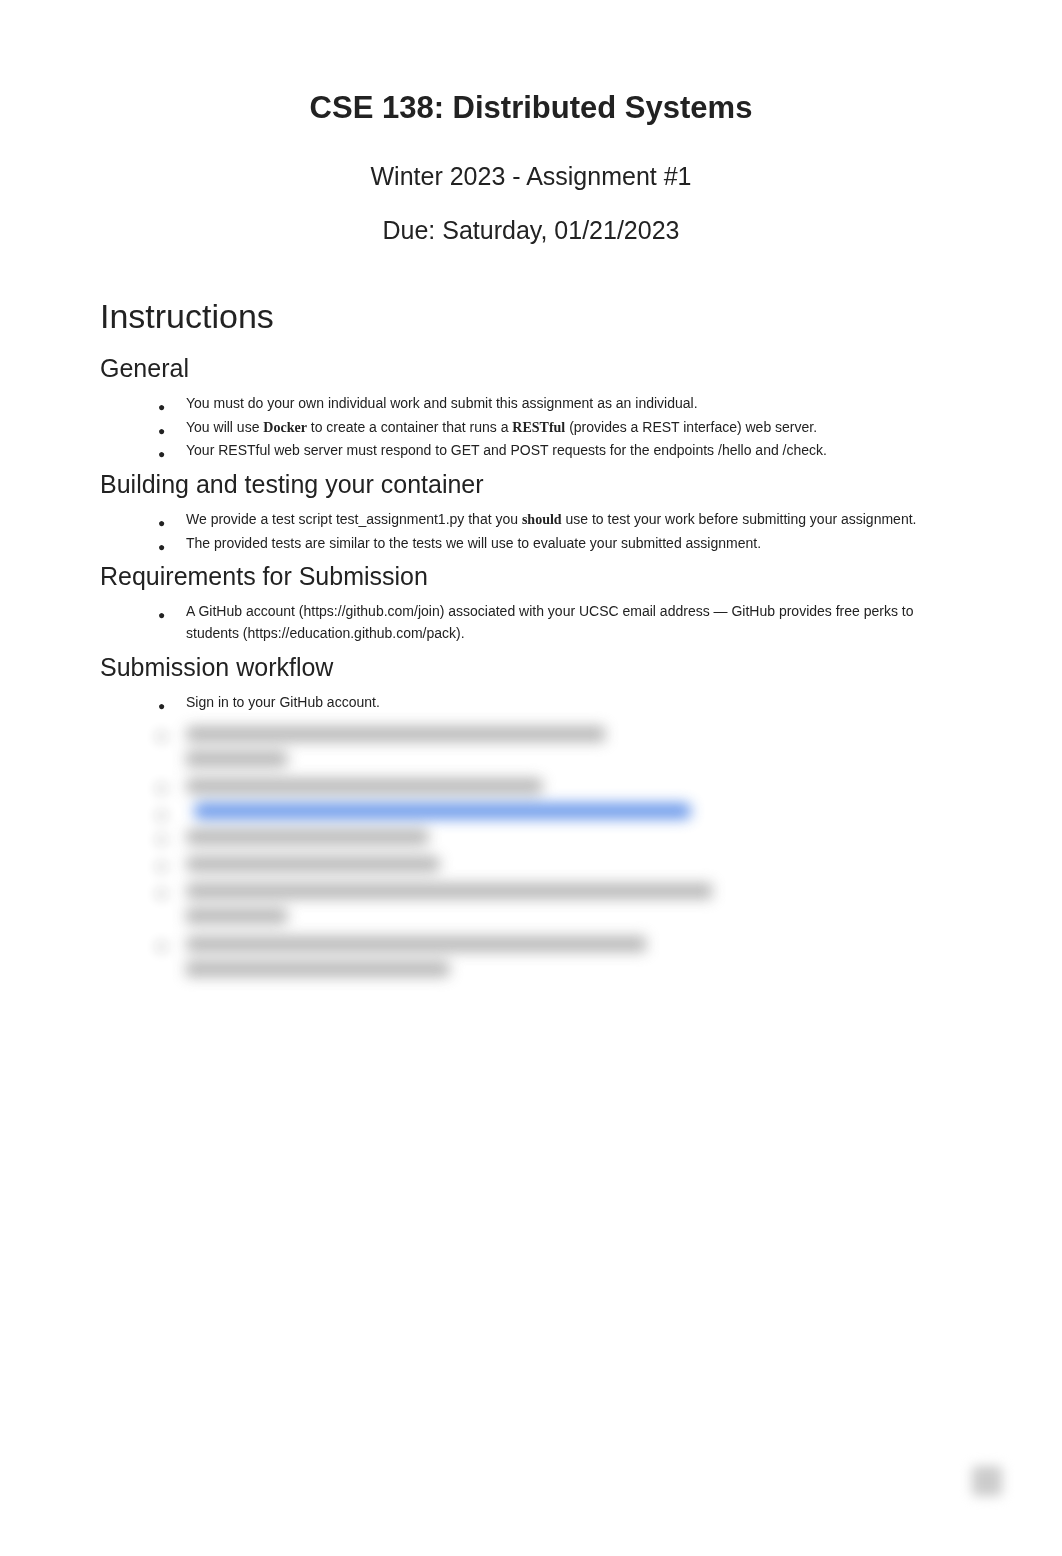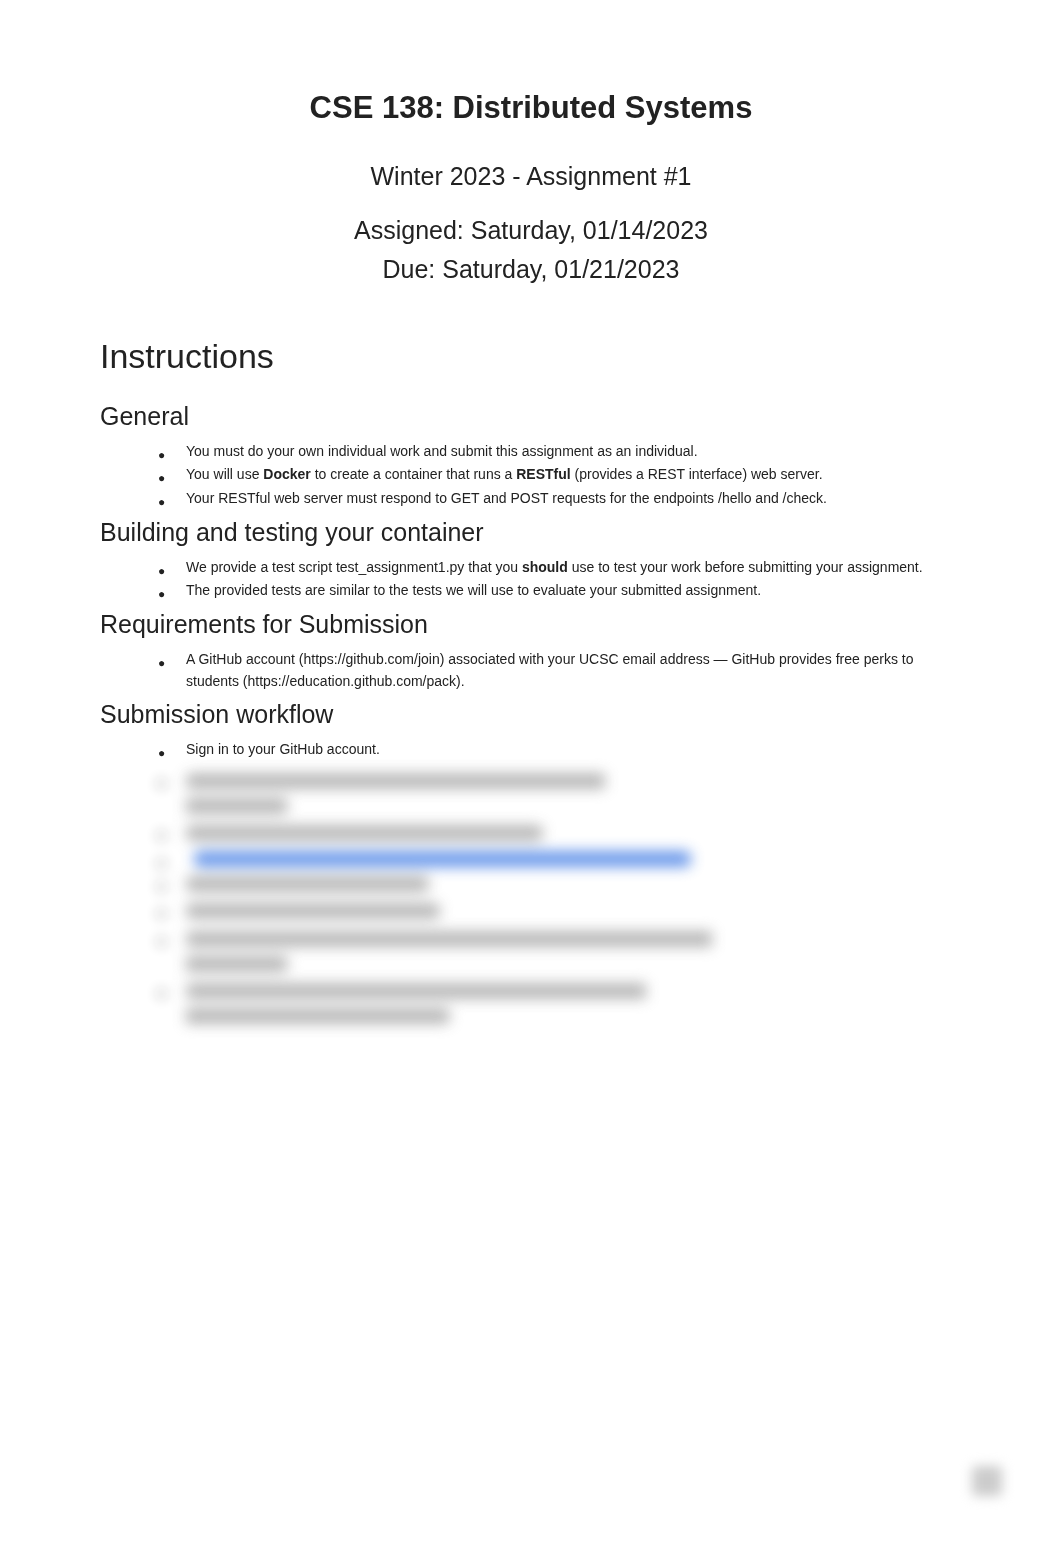--- a/index.html
+++ b/index.html
@@ -31,21 +31,21 @@
     .subtitle-line {
       display: block;
       margin-bottom: 2px;
     }
     .subtitle-group .spacer {
       height: 14px;
     }
     h1.section {
       font-size: 34px;
       font-weight: 400;
-      margin-bottom: 26px;
+      margin-bottom: 18px;
       margin-top: 6px;
     }
     h2.subsection {
       font-size: 25px;
       font-weight: 400;
       margin-bottom: 10px;
     }
     ul {
       list-style: none;
       padding-left: 58px;
@@ -61,20 +61,21 @@
     li::before {
       content: "●";
       position: absolute;
       left: 0;
       top: 0;
       font-size: 12px;
       line-height: 28px;
     }
     .bold {
       font-weight: bold;
+      font-family: Liberation Serif, serif;
     }
     .blurred-area {
       filter: blur(7px);
       user-select: none;
       opacity: 0.9;
     }
     .blurred-area li::before {
       filter: none;
     }
     .blur-text {
@@ -102,21 +103,20 @@
     }
   </style>
 </head>
 <body>
 
 <div class="title">CSE 138: Distributed Systems</div>
 
 <div class="subtitle-group">
   <span class="subtitle-line">Winter 2023 - Assignment #1</span>
   <div class="spacer"></div>
-  <span class="subtitle-line">Assigned: Saturday, 01/14/2023</span>
   <span class="subtitle-line">Due: Saturday, 01/21/2023</span>
 </div>
 
 <h1 class="section">Instructions</h1>
 
 <h2 class="subsection">General</h2>
 <ul>
   <li>You must do your own individual work and submit this assignment as an individual.</li>
   <li>
     <span>You will use </span><span class="bold">Docker</span><span> to create a container that runs a </span><span class="bold">RESTful</span><span> (provides a REST interface) web server.</span>

